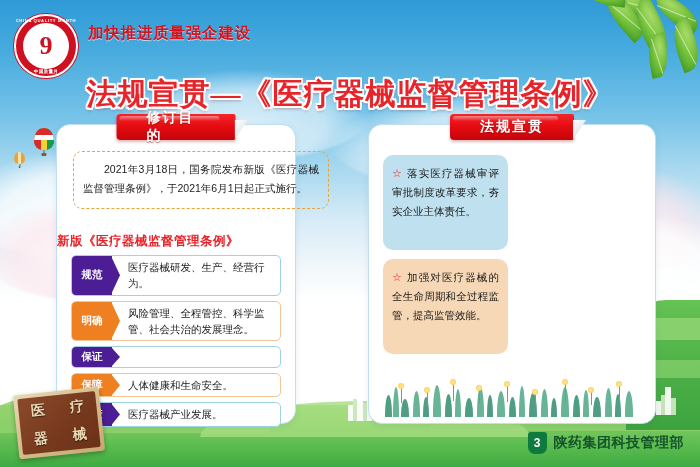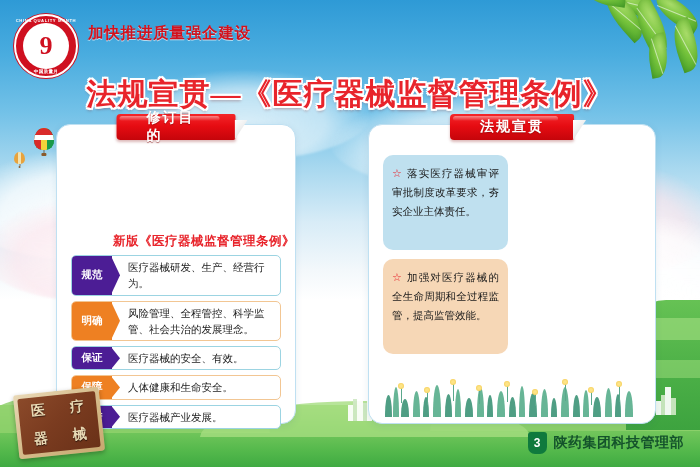--- a/index.html
+++ b/index.html
@@ -100,21 +100,21 @@
   .note {
     position:absolute; left:16px; top:26px; width:256px;
     border:1px dashed #e8a33c; border-radius:9px;
     padding:8px 9px 9px;
     font-size:10.5px; line-height:1.85; color:#1c1c1c;
     text-indent:2em; text-align:justify;
   }
 
   
   .subtitle {
-    position:absolute; left:0; right:0; top:108px; text-align:right;
+    position:absolute; left:0; right:0; top:108px; text-align:left;
     color:#e8242b; font-size:12.5px; font-weight:bold; letter-spacing:.5px;
   }
 
   
   .rows { position:absolute; left:14px; top:130px; right:14px; }
   .row {
     position:relative; display:flex; align-items:stretch;
     margin-bottom:5px;
     border:1px solid #9cd4e2; border-radius:5px; background:#fff;
     min-height:22px;
@@ -323,35 +323,35 @@
   </div>
 
   <div id="main-title">法规宣贯—《医疗器械监督管理条例》</div>
 
   <div class="panel" id="panel-left">
     <div class="ribbon">
       <span>修订目的</span>
       <span class="ribbon-fold"></span>
     </div>
 
+    <div class="note">2021年3月18日，国务院发布新版《医疗器械监督管理条例》，于2021年6月1日起正式施行。</div>
 
     <div class="subtitle">新版《医疗器械监督管理条例》</div>
 
     <div class="rows">
       <div class="row">
         <div class="tag">规范</div>
         <div class="row-text">医疗器械研发、生产、经营行为。</div>
       </div>
       <div class="row alt">
         <div class="tag">明确</div>
         <div class="row-text">风险管理、全程管控、科学监管、社会共治的发展理念。</div>
       </div>
       <div class="row">
         <div class="tag">保证</div>
-        <div class="row-text">医疗器械的安全、有效。</div>
       </div>
       <div class="row alt">
         <div class="tag">保障</div>
         <div class="row-text">人体健康和生命安全。</div>
       </div>
       <div class="row">
         <div class="tag">促进</div>
         <div class="row-text">医疗器械产业发展。</div>
       </div>
     </div>

